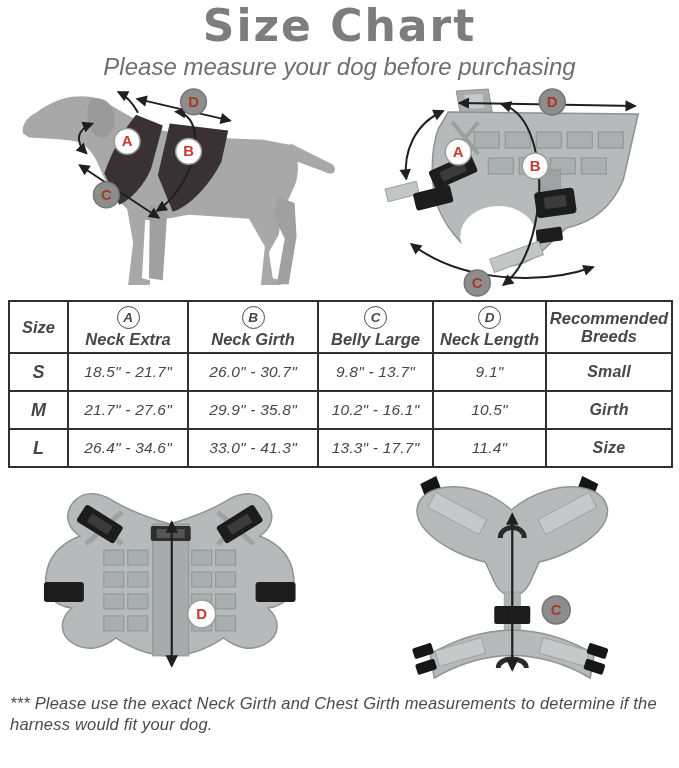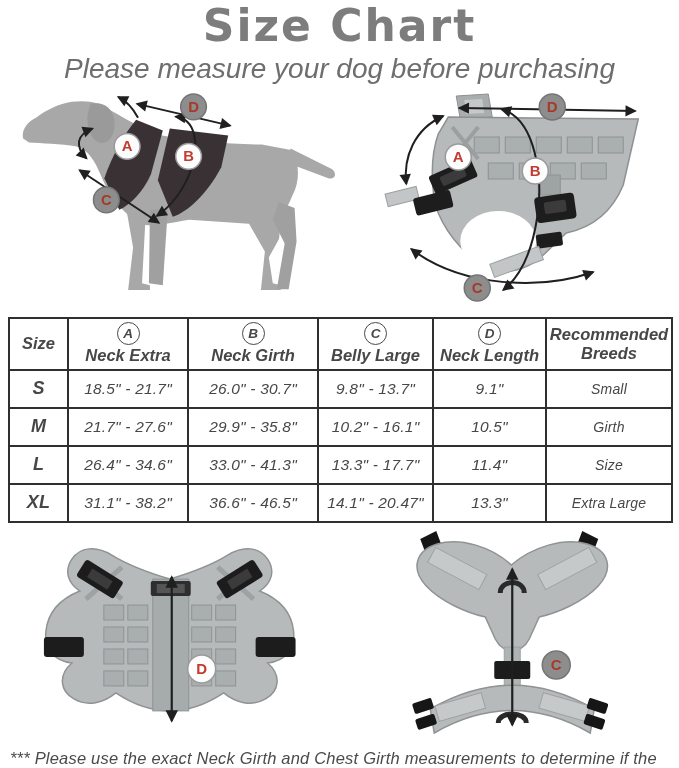--- a/index.html
+++ b/index.html
@@ -7,38 +7,38 @@
     width:679px; height:768px; position:relative; overflow:hidden;
     background:#ffffff; font-family:"Liberation Sans", sans-serif;
   }
   .title {
     margin:2px 0 0; text-align:center;
     font-family:"DejaVu Sans", sans-serif;
     font-size:44px; font-weight:800; color:#7d7d7d; letter-spacing:2px; line-height:1.08;
   }
   .subtitle {
     margin:3px 0 0; text-align:center; font-style:italic;
-    font-size:28px; color:#6e6e6e; font-weight:500; line-height:1.15;
+    font-size:24px; color:#6e6e6e; font-weight:500; line-height:1.15;
   }
   .top-diagrams { display:flex; height:216px; margin-top:2px; }
   .top-diagrams svg { width:50%; height:100%; display:block; }
   .bottom-diagrams { display:flex; height:221px; }
   .bottom-diagrams svg { width:50%; height:100%; display:block; }
 
   table.size-table {
-    width:663px; margin:14px 8px 0; border-collapse:collapse; table-layout:fixed;
+    width:663px; margin:2px 8px 0; border-collapse:collapse; table-layout:fixed;
   }
   .size-table th, .size-table td {
     border:2px solid #2f2f2f; text-align:center; vertical-align:middle;
     font-style:italic; color:#474747; padding:0 2px;
   }
   .size-table th { height:50px; font-size:16.5px; font-weight:bold; line-height:1.12; }
   .size-table td { height:36px; font-size:15.5px; font-weight:500; letter-spacing:0.2px; }
   .size-table td.size-cell { font-size:18px; font-weight:bold; }
-  .size-table td.breed-cell { font-size:14px; font-weight:normal; }
+  .size-table td.breed-cell { font-size:16px; font-weight:bold; }
   .circle-letter {
     display:inline-flex; align-items:center; justify-content:center;
     width:21px; height:21px; border:1.7px solid #474747; border-radius:50%;
     font-size:13.5px; font-weight:bold; font-style:italic; margin-bottom:1px;
   }
   .footnote {
     margin:4px 10px 0; font-style:italic; font-size:16.5px; font-weight:500;
     color:#4a4a4a; line-height:1.25; letter-spacing:0.2px;
   }
   svg text.mark { font-family:"Liberation Sans", sans-serif; font-weight:bold; font-size:15px; }
@@ -220,28 +220,20 @@
         <td class="breed-cell">Girth</td>
       </tr>
       <tr>
         <td class="size-cell">L</td>
         <td>26.4" - 34.6"</td>
         <td>33.0" - 41.3"</td>
         <td>13.3" - 17.7"</td>
         <td>11.4"</td>
         <td class="breed-cell">Size</td>
       </tr>
-      <tr>
-        <td class="size-cell">XL</td>
-        <td>31.1" - 38.2"</td>
-        <td>36.6" - 46.5"</td>
-        <td>14.1" - 20.47"</td>
-        <td>13.3"</td>
-        <td class="breed-cell">Extra Large</td>
-      </tr>
     </tbody>
   </table>
 
   <div class="bottom-diagrams">
 
     <svg viewBox="0 0 340 221" preserveAspectRatio="xMidYMid meet">
       <defs>
         <marker id="arr3" viewBox="0 0 8 8" markerWidth="6.5" markerHeight="6.5" refX="6.5" refY="4" orient="auto-start-reverse">
           <path d="M0.5,0.5 L7.5,4 L0.5,7.5 Z" fill="#1f1f1f"></path>
         </marker>

